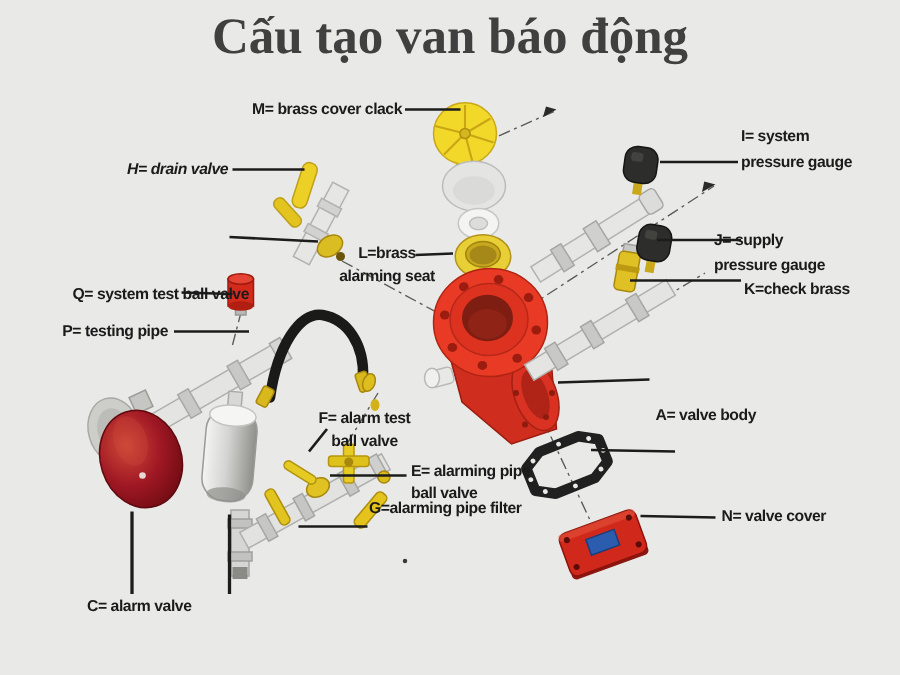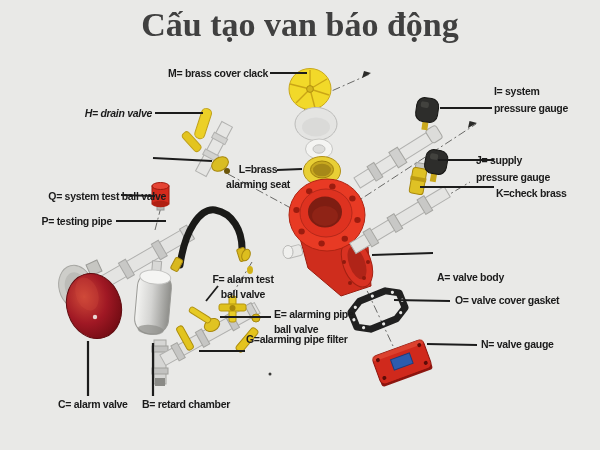--- a/index.html
+++ b/index.html
@@ -272,23 +272,21 @@
 <div class="lbl r" style="right:434px;top:151px;margin-top:38px;">Q= system test ball valve</div>
 <div class="lbl r" style="right:488px;top:214px;margin-left:41px;">P= testing pipe</div>
 <div class="lbl ctr" style="left:224px;top:162px;width:68px;">L=brass
 alarming seat</div>
 <div class="lbl ctr" style="left:208px;top:272px;width:70px;">F= alarm test
 ball valve</div>
 <div class="lbl" style="left:274px;top:307px;">E= alarming pipe
 ball valve</div>
 <div class="lbl" style="left:246px;top:332px;">G=alarming pipe filter</div>
 <div class="lbl" style="left:58px;top:397px;">C= alarm valve</div>
-<div class="lbl" style="left:142px;top:397px;">B= retard chamber</div>
 <div class="lbl" style="left:437px;top:246px;margin-top:24px;">A= valve body</div>
-<div class="lbl" style="left:455px;top:293px;">O= valve cover gasket</div>
-<div class="lbl" style="left:481px;top:337px;">N= valve gauge</div>
+<div class="lbl" style="left:481px;top:337px;">N= valve cover</div>
 <div class="lbl lh17" style="left:494px;top:83px;">I= system
 pressure gauge</div>
 <div class="lbl lh17" style="left:476px;top:152px;">J= supply
 pressure gauge</div>
 <div class="lbl" style="left:496px;top:186px;">K=check brass</div>
 
 </div>
 
 </body></html>

